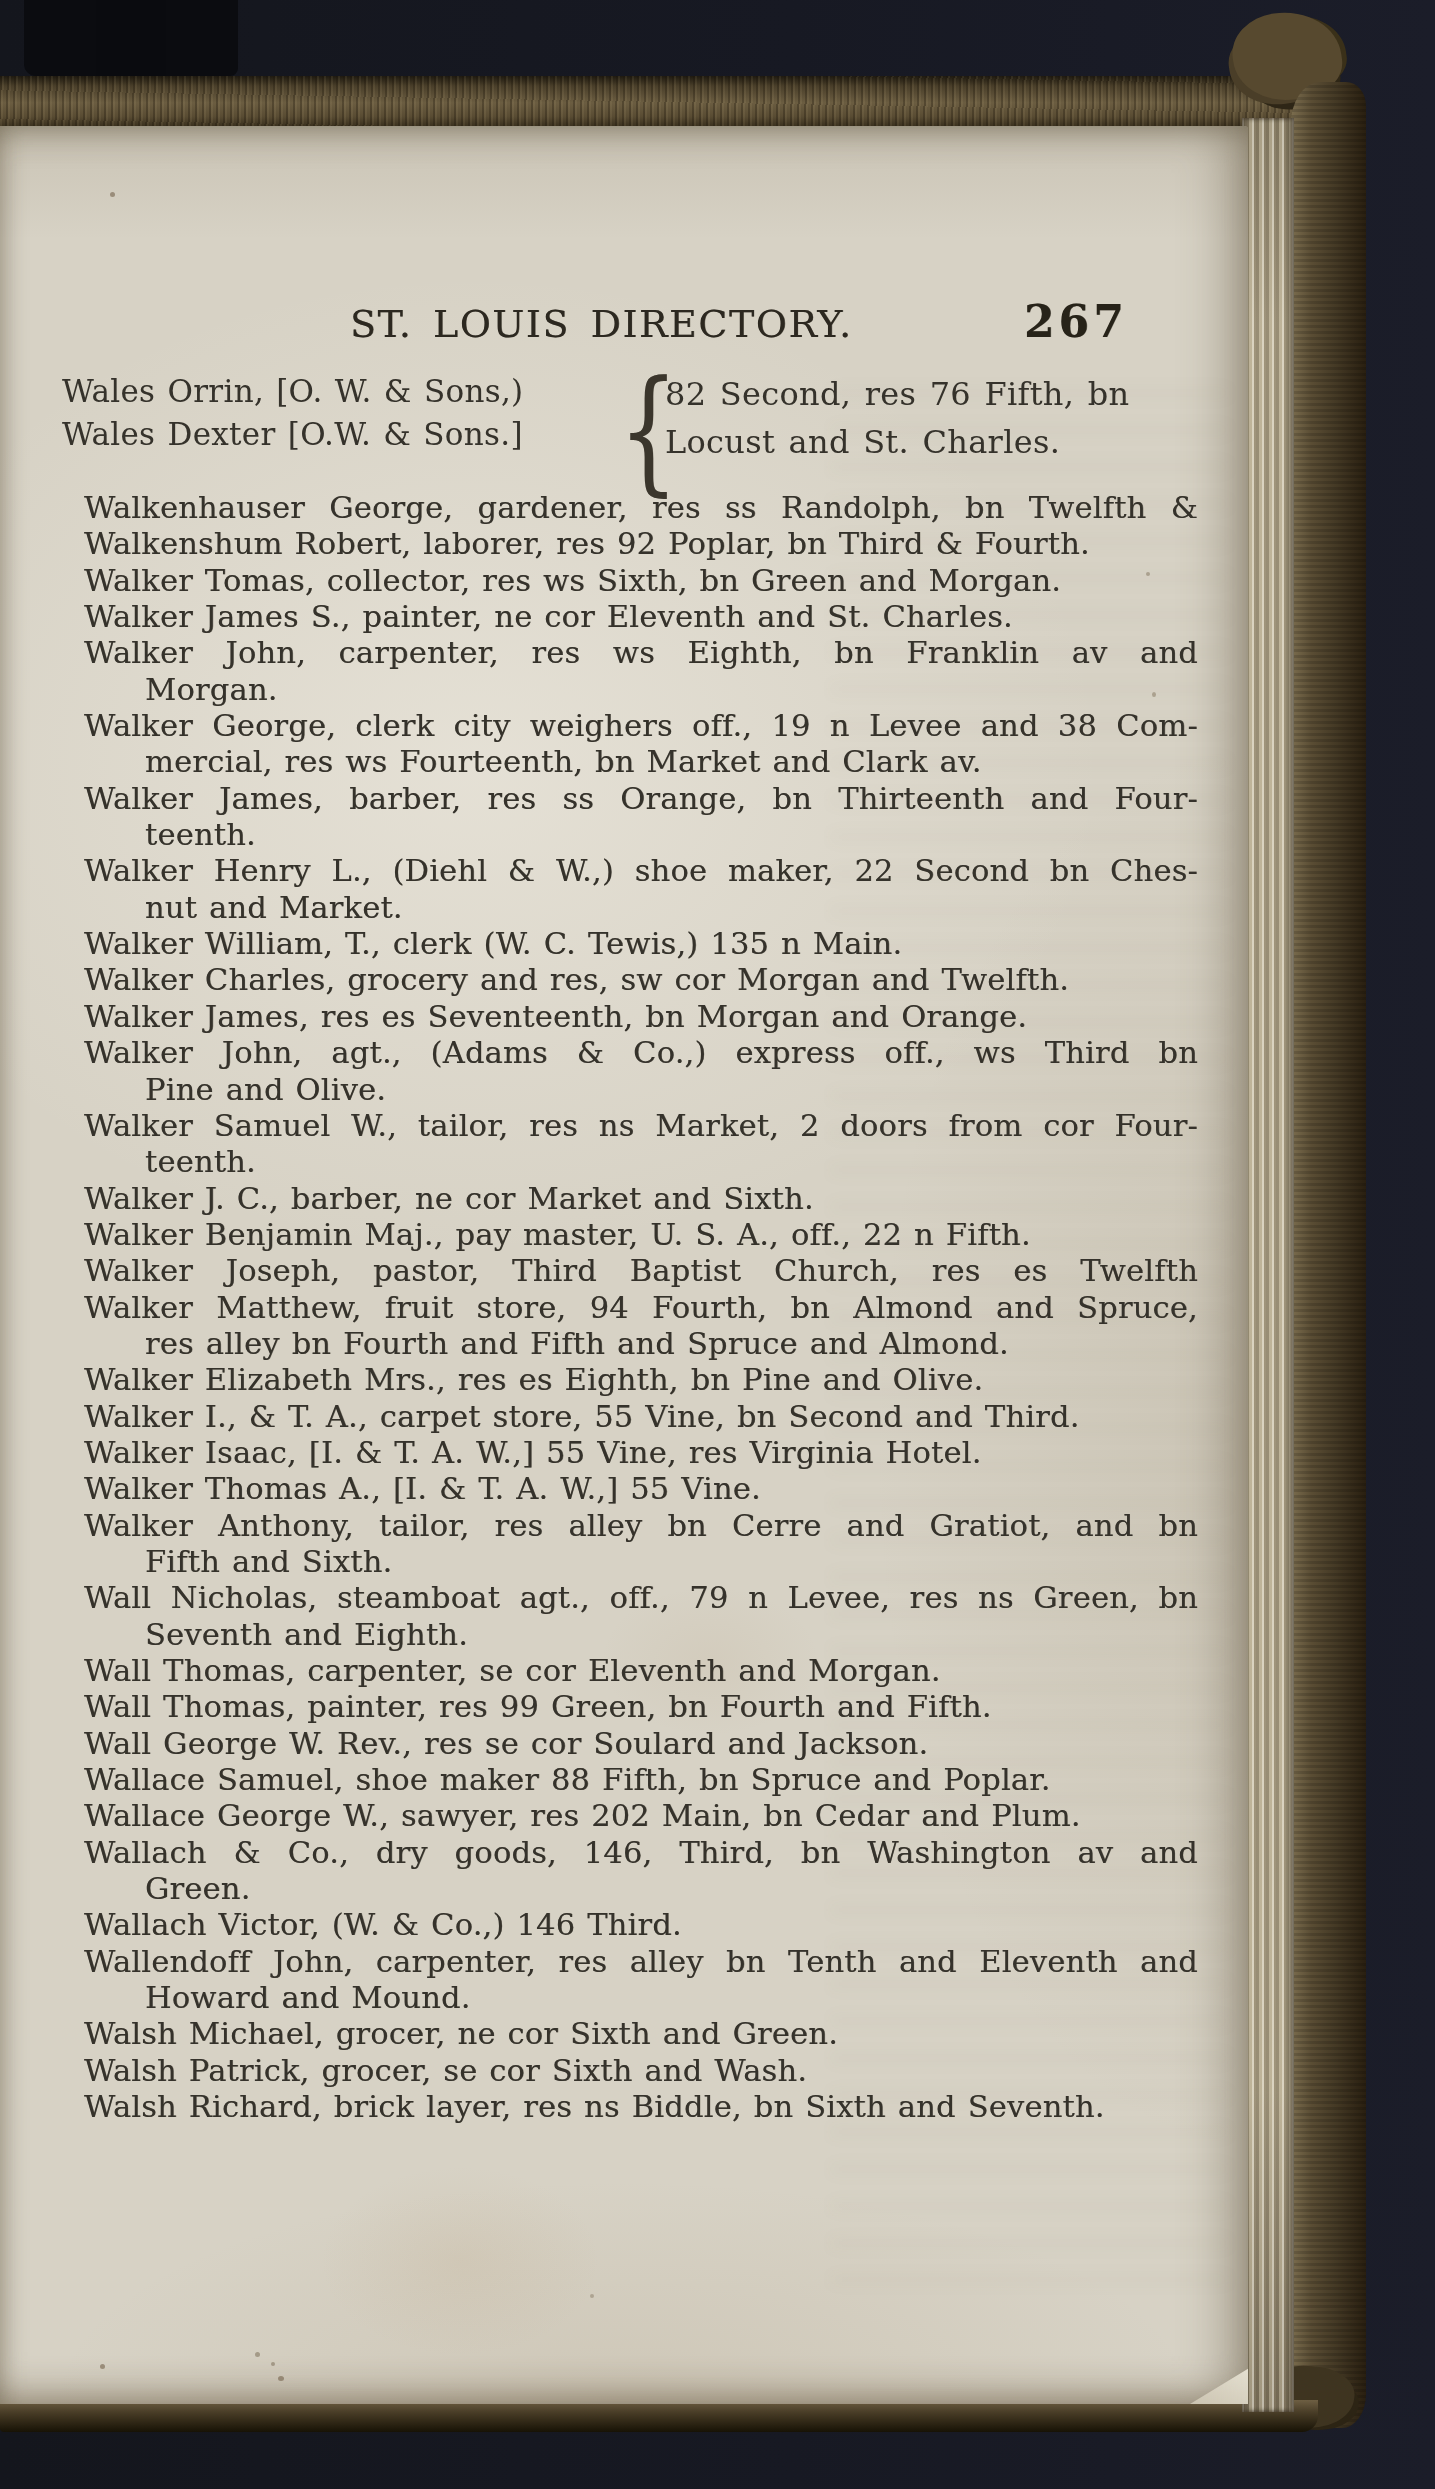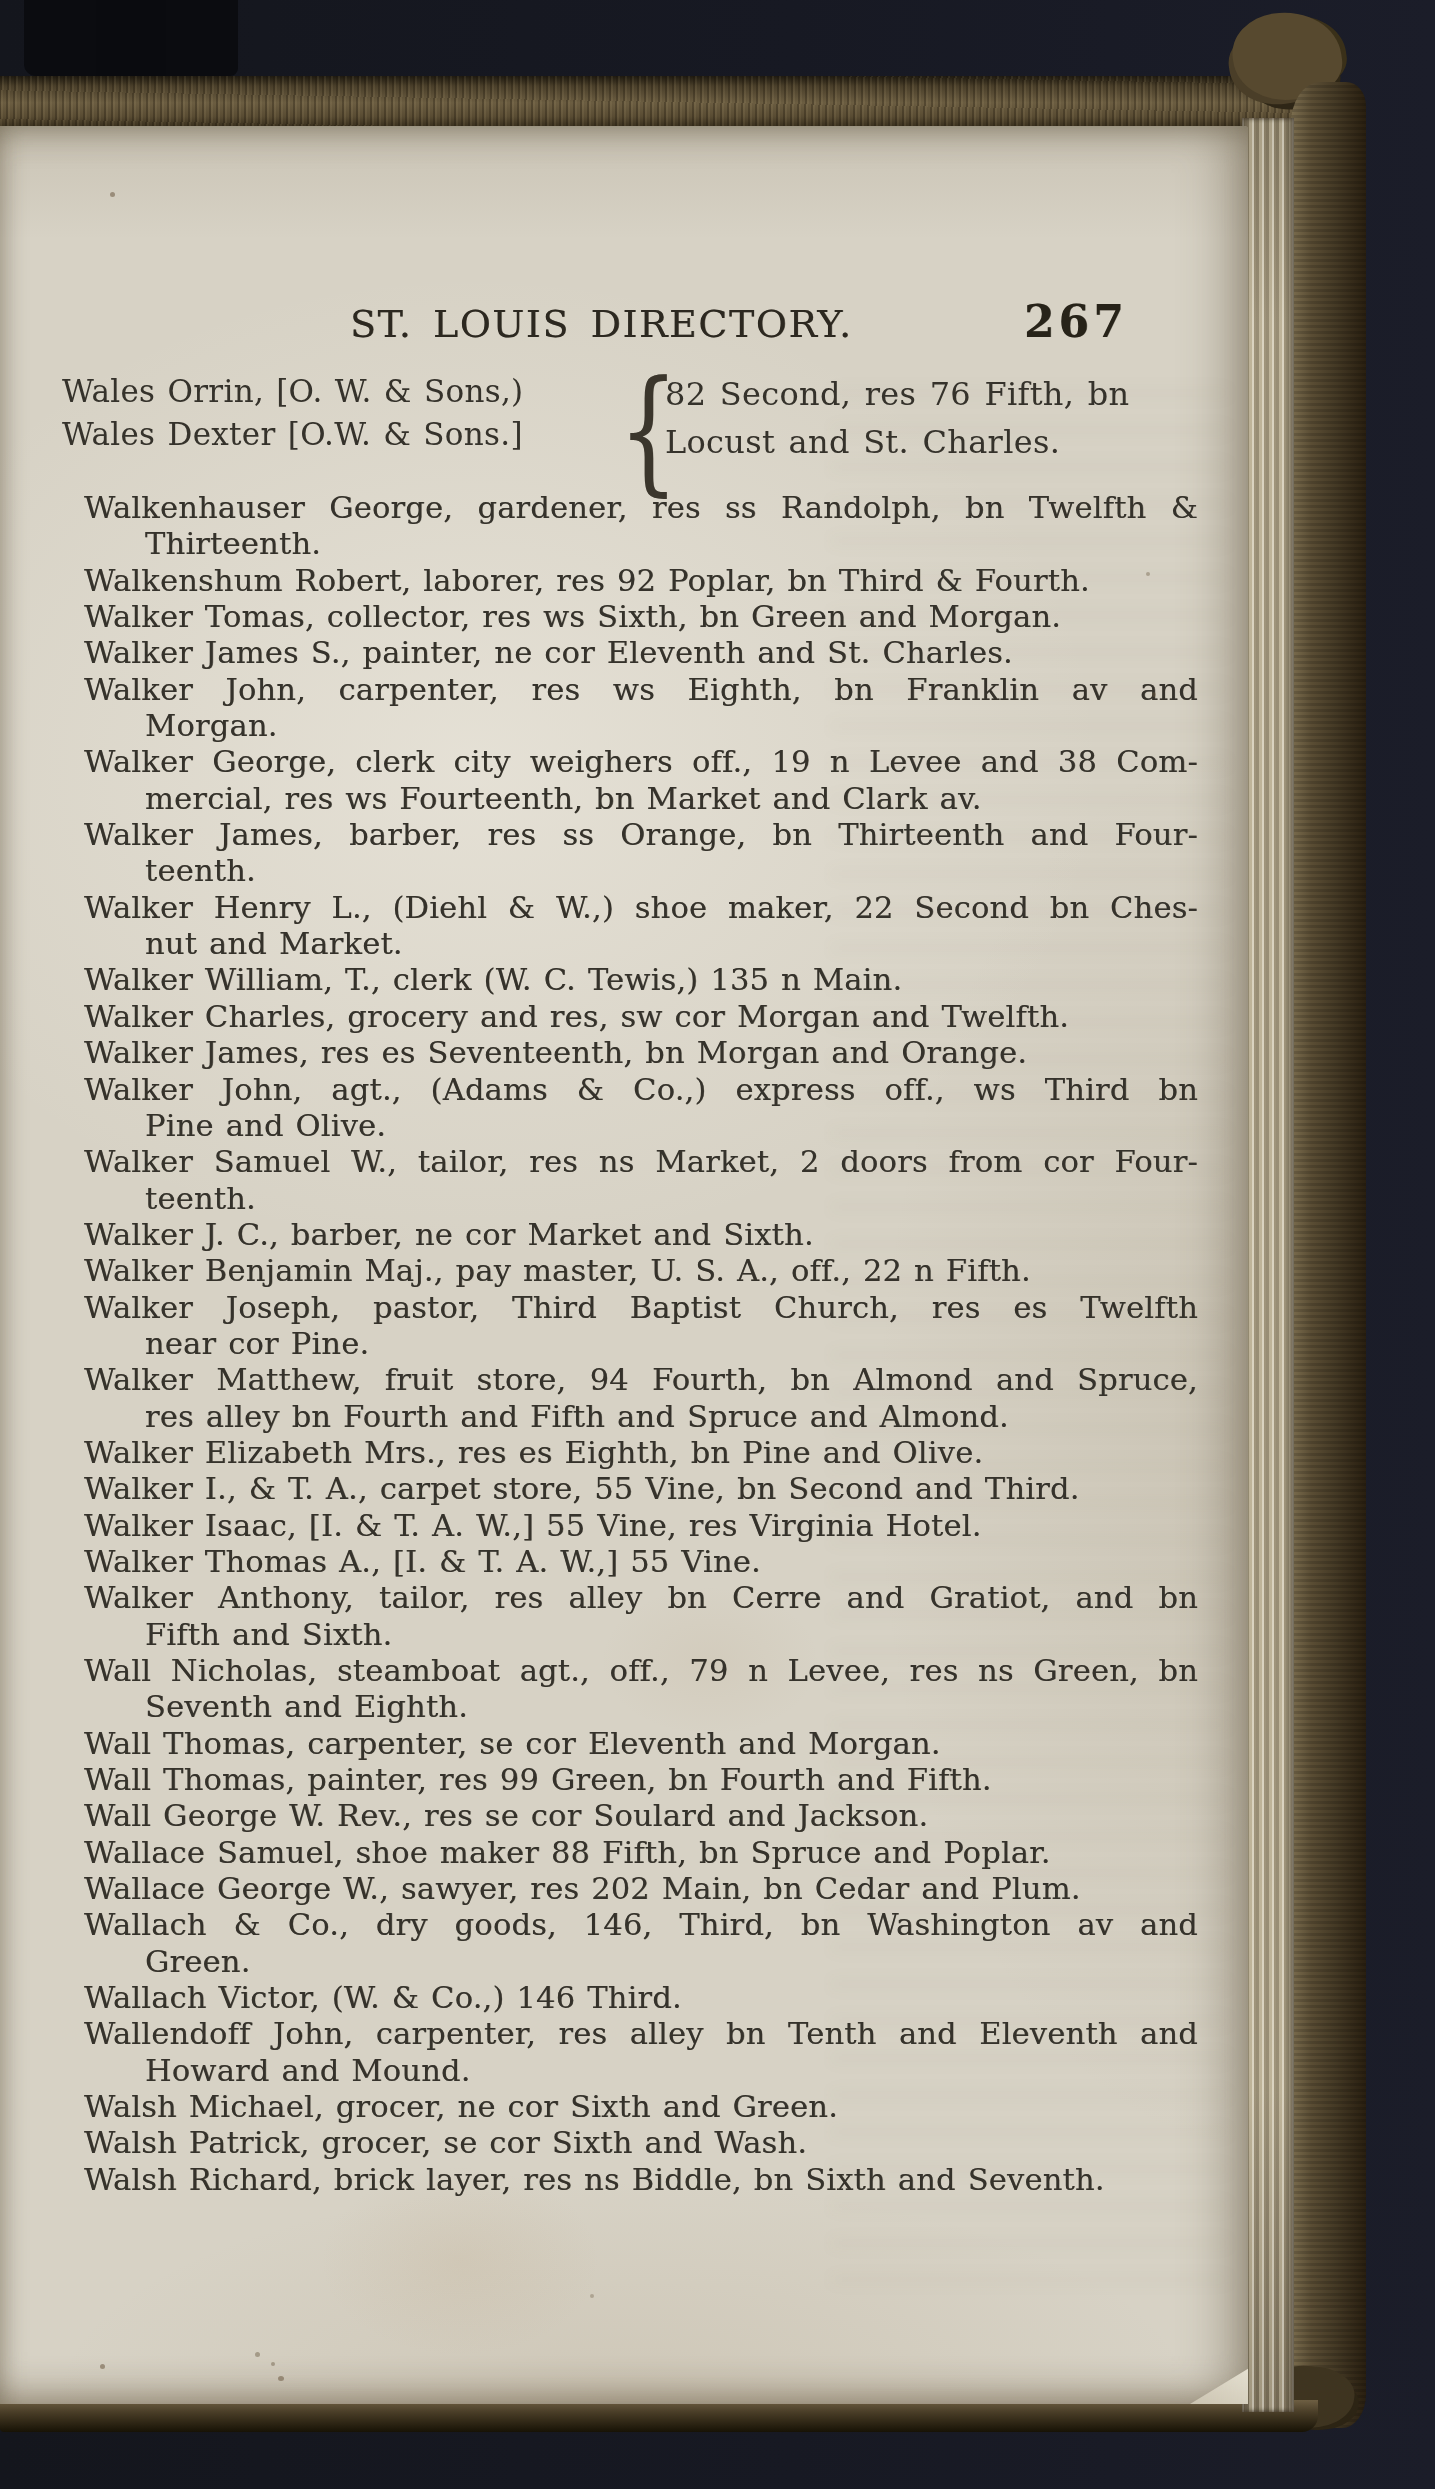--- a/index.html
+++ b/index.html
@@ -152,21 +152,20 @@
         </div>
       <div class="brace-icon">{</div>
       <div class="brace-shared" id="brace-shared">
           <div class="bline">82 Second, res 76 Fifth, bn</div>
           <div class="bline">Locust and St. Charles.</div>
         </div>
     </div>
 
     <div class="entries" id="entries">
         <div class="line just">Walkenhauser George, gardener, res ss Randolph, bn Twelfth &amp;</div>
-        <div class="line indent">Thirteenth.</div>
         <div class="line">Walkenshum Robert, laborer, res 92 Poplar, bn Third &amp; Fourth.</div>
         <div class="line">Walker Tomas, collector, res ws Sixth, bn Green and Morgan.</div>
         <div class="line">Walker James S., painter, ne cor Eleventh and St. Charles.</div>
         <div class="line just">Walker John, carpenter, res ws Eighth, bn Franklin av and</div>
         <div class="line indent">Morgan.</div>
         <div class="line just">Walker George, clerk city weighers off., 19 n Levee and 38 Com-</div>
         <div class="line indent">mercial, res ws Fourteenth, bn Market and Clark av.</div>
         <div class="line just">Walker James, barber, res ss Orange, bn Thirteenth and Four-</div>
         <div class="line indent">teenth.</div>
         <div class="line just">Walker Henry L., (Diehl &amp; W.,) shoe maker, 22 Second bn Ches-</div>
@@ -174,21 +173,20 @@
         <div class="line">Walker William, T., clerk (W. C. Tewis,) 135 n Main.</div>
         <div class="line">Walker Charles, grocery and res, sw cor Morgan and Twelfth.</div>
         <div class="line">Walker James, res es Seventeenth, bn Morgan and Orange.</div>
         <div class="line just">Walker John, agt., (Adams &amp; Co.,) express off., ws Third bn</div>
         <div class="line indent">Pine and Olive.</div>
         <div class="line just">Walker Samuel W., tailor, res ns Market, 2 doors from cor Four-</div>
         <div class="line indent">teenth.</div>
         <div class="line">Walker J. C., barber, ne cor Market and Sixth.</div>
         <div class="line">Walker Benjamin Maj., pay master, U. S. A., off., 22 n Fifth.</div>
         <div class="line just">Walker Joseph, pastor, Third Baptist Church, res es Twelfth</div>
-        <div class="line indent">near cor Pine.</div>
         <div class="line just">Walker Matthew, fruit store, 94 Fourth, bn Almond and Spruce,</div>
         <div class="line indent">res alley bn Fourth and Fifth and Spruce and Almond.</div>
         <div class="line">Walker Elizabeth Mrs., res es Eighth, bn Pine and Olive.</div>
         <div class="line">Walker I., &amp; T. A., carpet store, 55 Vine, bn Second and Third.</div>
         <div class="line">Walker Isaac, [I. &amp; T. A. W.,] 55 Vine, res Virginia Hotel.</div>
         <div class="line">Walker Thomas A., [I. &amp; T. A. W.,] 55 Vine.</div>
         <div class="line just">Walker Anthony, tailor, res alley bn Cerre and Gratiot, and bn</div>
         <div class="line indent">Fifth and Sixth.</div>
         <div class="line just">Wall Nicholas, steamboat agt., off., 79 n Levee, res ns Green, bn</div>
         <div class="line indent">Seventh and Eighth.</div>

